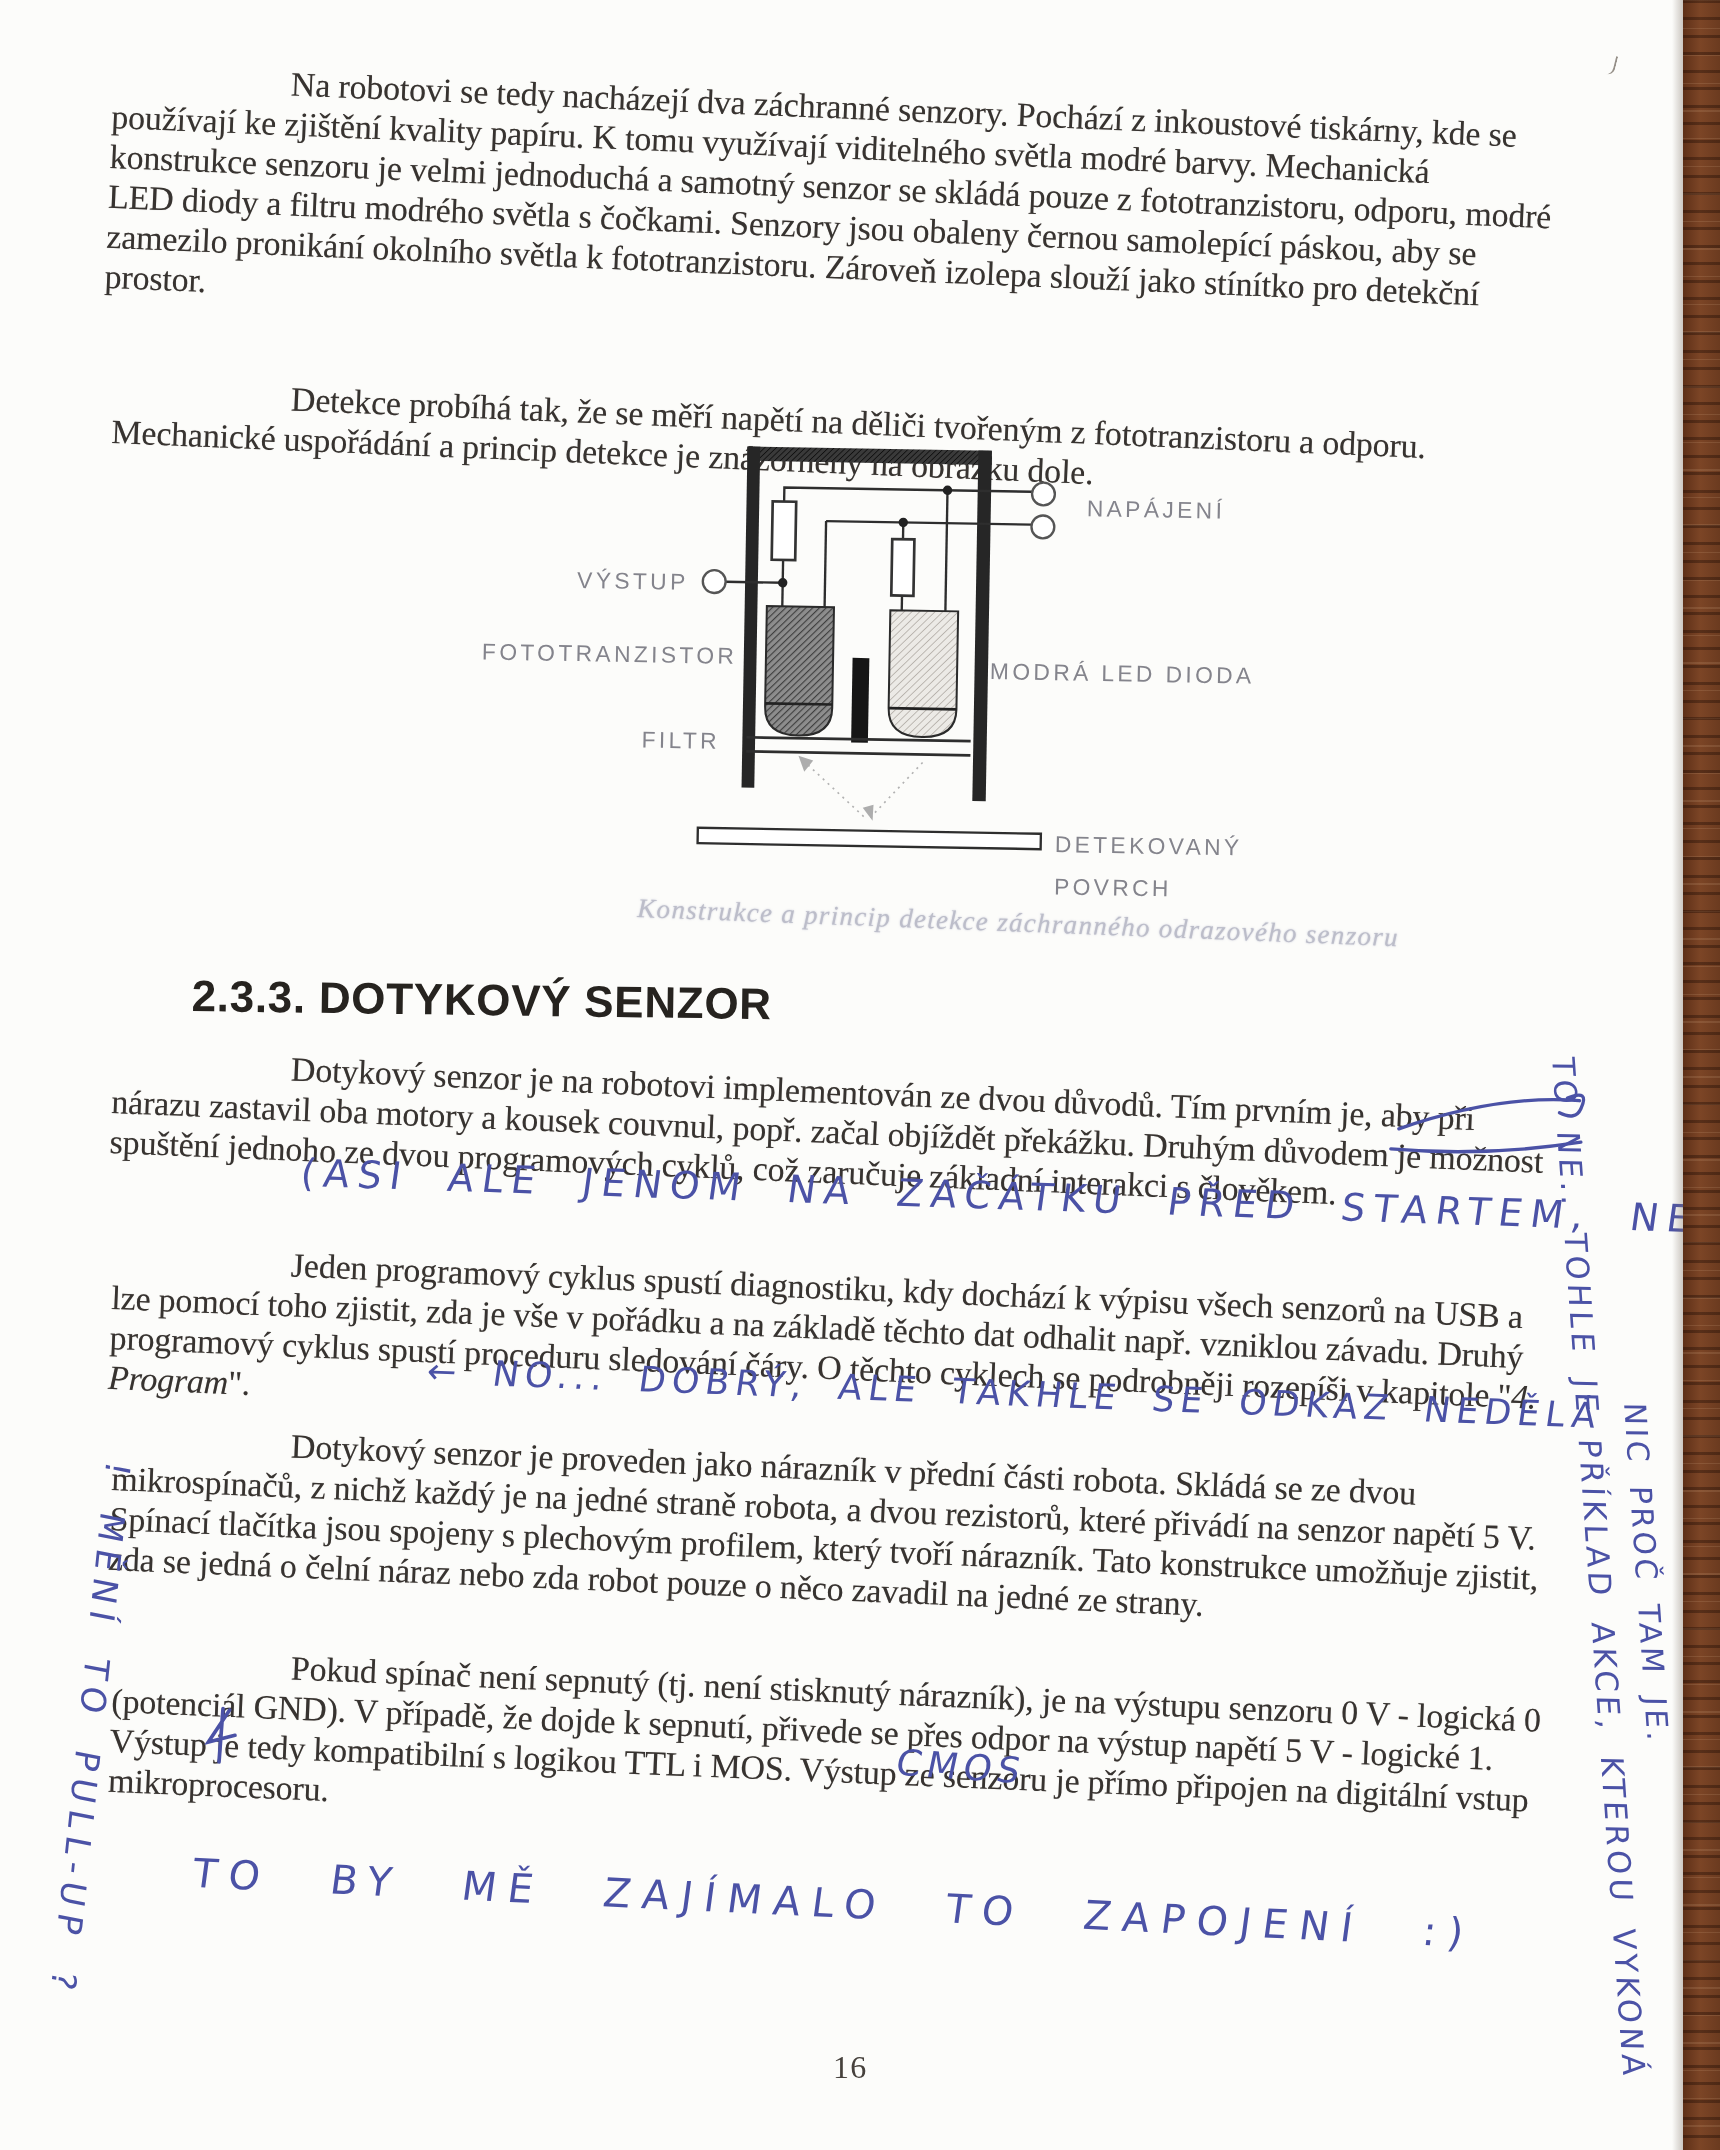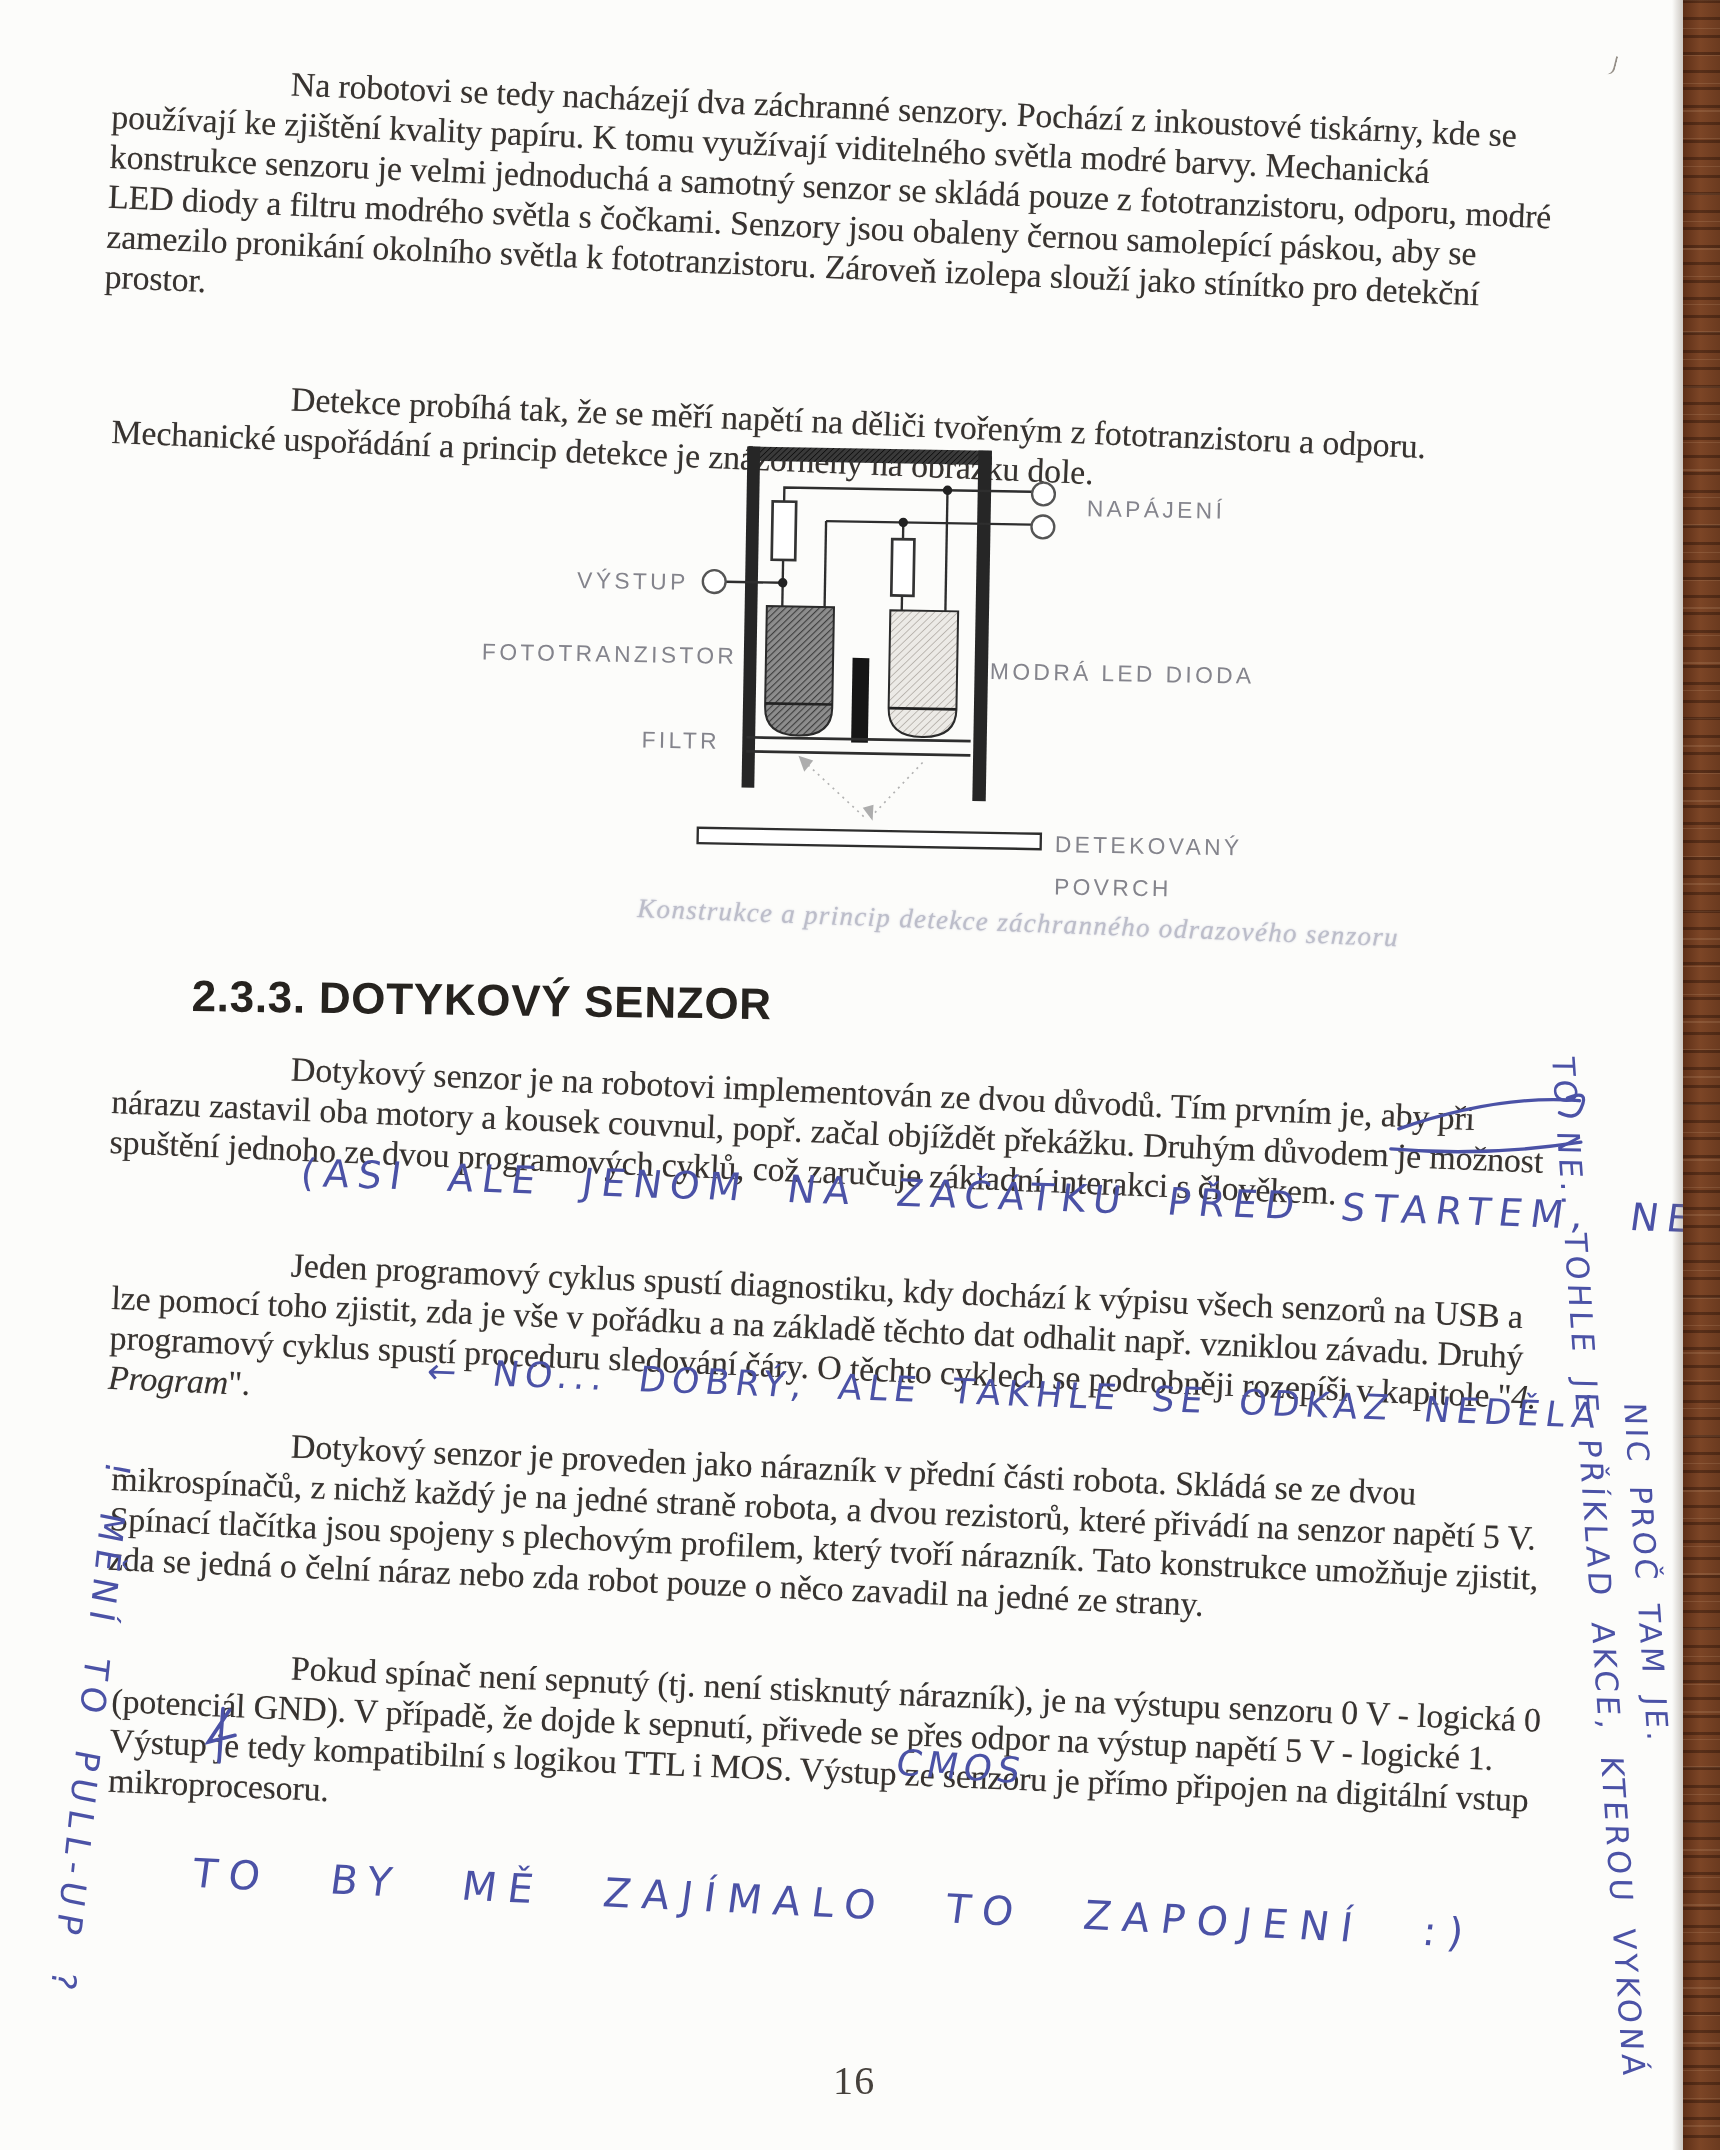--- a/index.html
+++ b/index.html
@@ -19,22 +19,22 @@
   .para{position:absolute;left:114px;width:1458px;margin:0;
     font-size:34px;line-height:40px;color:#373330;letter-spacing:-0.2px;
     text-shadow:0 0 0.7px rgba(80,72,64,.45);transform-origin:0 0;transform:rotate(2.4deg);}
   .para .indent{display:inline-block;width:178px;}
   .heading{position:absolute;left:192px;top:971px;margin:0;
     font-family:"Liberation Sans",sans-serif;font-weight:bold;font-size:44px;
     color:#26231f;letter-spacing:0.7px;transform-origin:0 0;transform:rotate(0.8deg);}
   .caption{position:absolute;left:638px;top:893px;width:840px;margin:0;
     font-style:italic;font-size:27px;color:#bcbdc9;letter-spacing:1.3px;
     text-shadow:0 0 2px rgba(170,172,195,.7);transform-origin:0 0;transform:rotate(2.2deg);}
-  .page-num{position:absolute;left:833px;top:2049px;font-size:40px;color:#46413c;
-    letter-spacing:1.3px;margin-top:8px;}
+  .page-num{position:absolute;left:833px;top:2049px;font-size:32px;color:#46413c;
+    letter-spacing:1.3px;}
   
   .hw{position:absolute;white-space:nowrap;font-family:"DejaVu Sans",sans-serif;
     color:#4b52a6;font-weight:500;transform-origin:0 0;}
   .hw-note1{left:304px;top:1151px;font-size:38px;letter-spacing:8px;word-spacing:19px;
     transform:rotate(1.9deg) skewX(-6deg);}
   .hw-note2{left:430px;top:1351px;font-size:35px;letter-spacing:6px;word-spacing:13.4px;
     transform:rotate(2.2deg) skewX(-6deg);}
   .hw-cmos{left:901px;top:1742px;font-size:36px;letter-spacing:5.4px;
     transform:rotate(4deg) skewX(-8deg);}
   .hw-bottom{left:196px;top:1850px;font-size:40px;letter-spacing:11.4px;word-spacing:35px;

